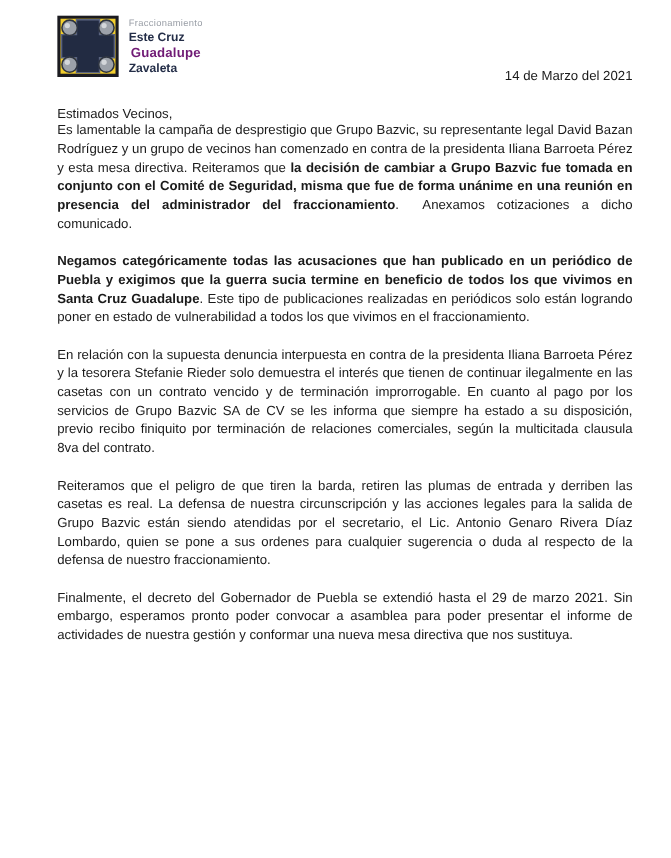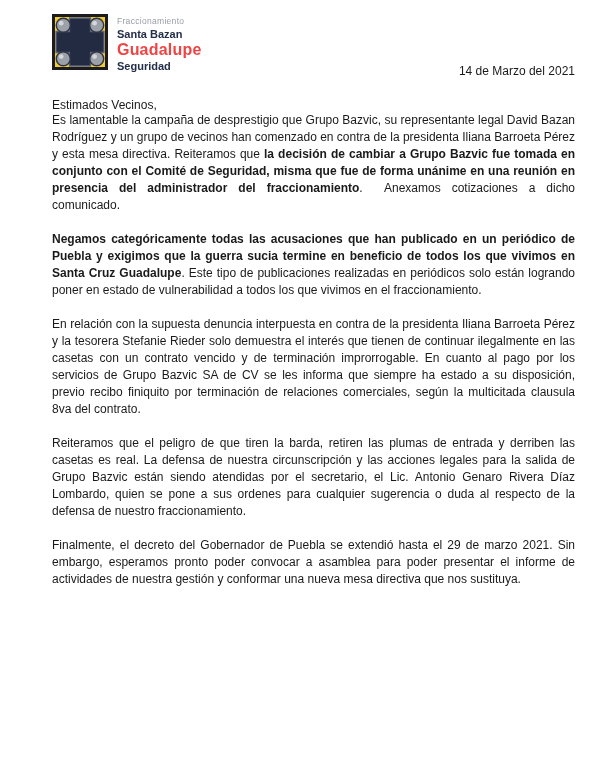--- a/index.html
+++ b/index.html
@@ -14,21 +14,21 @@
     width: 610px; height: 596px;
     padding: 14px 35px 0 52px;
     background: #ffffff;
   }
   .header { display: flex; justify-content: flex-start; }
   .logo { display: flex; gap: 9px; align-items: flex-start; }
   .logo-icon { flex: 0 0 auto; display: block; }
   .logo-text { padding-top: 3px; line-height: 1; }
   .logo-line1 { font-size: 8.5px; color: #989da5; letter-spacing: 0.3px; }
   .logo-line2 { font-size: 11px; font-weight: 700; color: #242e48; margin-top: 3px; }
-  .logo-line3 { font-size: 16px; font-weight: 800; color: #ef4444; letter-spacing: 0.2px; margin-top: 2px; }
+  .logo-line3 { font-size: 12px; font-weight: 800; color: #701a75; letter-spacing: 0.2px; margin-top: 2px; text-align: center; }
   .logo-line4 { font-size: 11px; font-weight: 600; color: #242e48; margin-top: 3px; }
   .date-line {
     text-align: right;
     font-size: 12px;
     margin-top: -8px;
   }
   .greeting { font-size: 12px; margin-top: 20px; }
   .body-text { }
   .para {
     font-size: 12px;
@@ -60,23 +60,23 @@
           <circle cx="44.7" cy="11.3" r="7" fill="#9ca1a9" stroke="#2e3440" stroke-width="1.4"></circle>
           <circle cx="42.6" cy="9.2" r="2.4" fill="#d9dcdf" opacity="0.9"></circle>
           <circle cx="11.3" cy="44.7" r="7" fill="#9ca1a9" stroke="#2e3440" stroke-width="1.4"></circle>
           <circle cx="9.2" cy="42.6" r="2.4" fill="#d9dcdf" opacity="0.9"></circle>
           <circle cx="44.7" cy="44.7" r="7" fill="#9ca1a9" stroke="#2e3440" stroke-width="1.4"></circle>
           <circle cx="42.6" cy="42.6" r="2.4" fill="#d9dcdf" opacity="0.9"></circle>
         </g>
       </svg>
       <div class="logo-text">
         <div class="logo-line1">Fraccionamiento</div>
-        <div class="logo-line2">Santa Bazan</div>
+        <div class="logo-line2">Este Cruz</div>
         <div class="logo-line3">Guadalupe</div>
-        <div class="logo-line4">Seguridad</div>
+        <div class="logo-line4">Zavaleta</div>
       </div>
     </div>
   </div>
 
   <div class="date-line">14 de Marzo del 2021</div>
 
   <div class="greeting">Estimados Vecinos,</div>
 
   <div class="body-text" id="letter-body">
       <div class="para"><span>Es lamentable la campaña de desprestigio que Grupo Bazvic, su representante legal David Bazan Rodríguez y un grupo de vecinos han comenzado en contra de la presidenta Iliana Barroeta Pérez y esta mesa directiva. Reiteramos que </span><span class="b">la decisión de cambiar a Grupo Bazvic fue tomada en conjunto con el Comité de Seguridad, misma que fue de forma unánime en una reunión en presencia del administrador del fraccionamiento</span><span>.&nbsp; Anexamos cotizaciones a dicho comunicado.</span></div>

